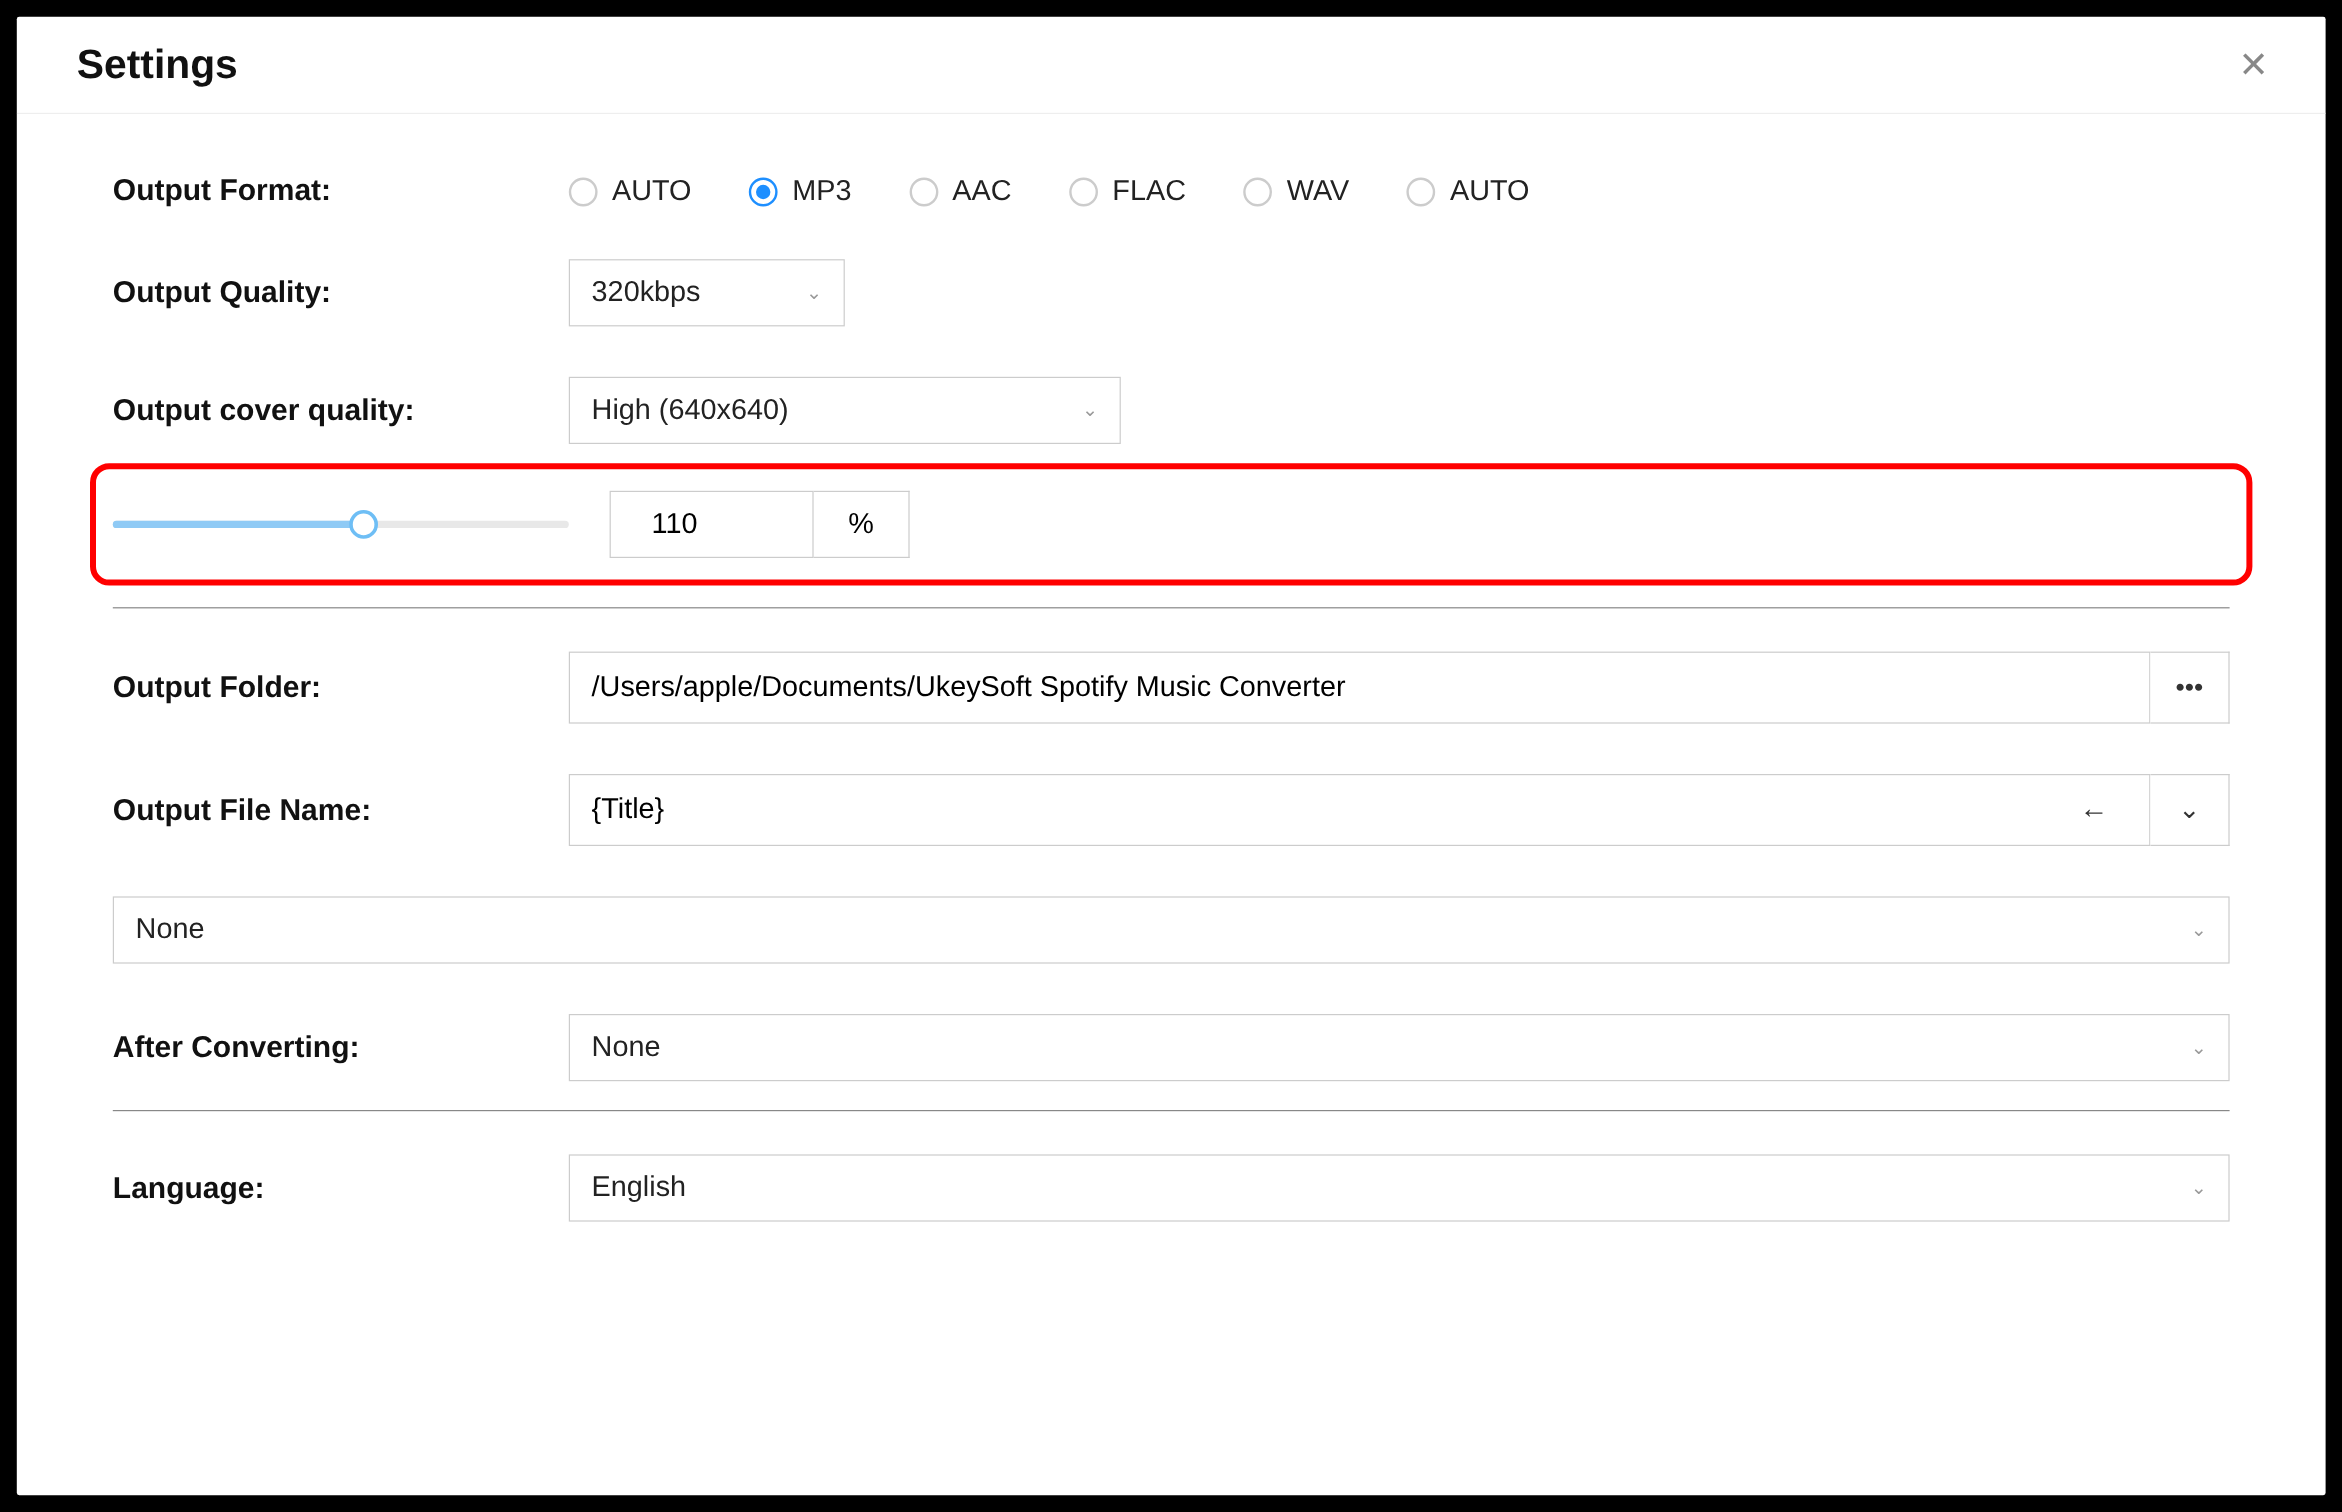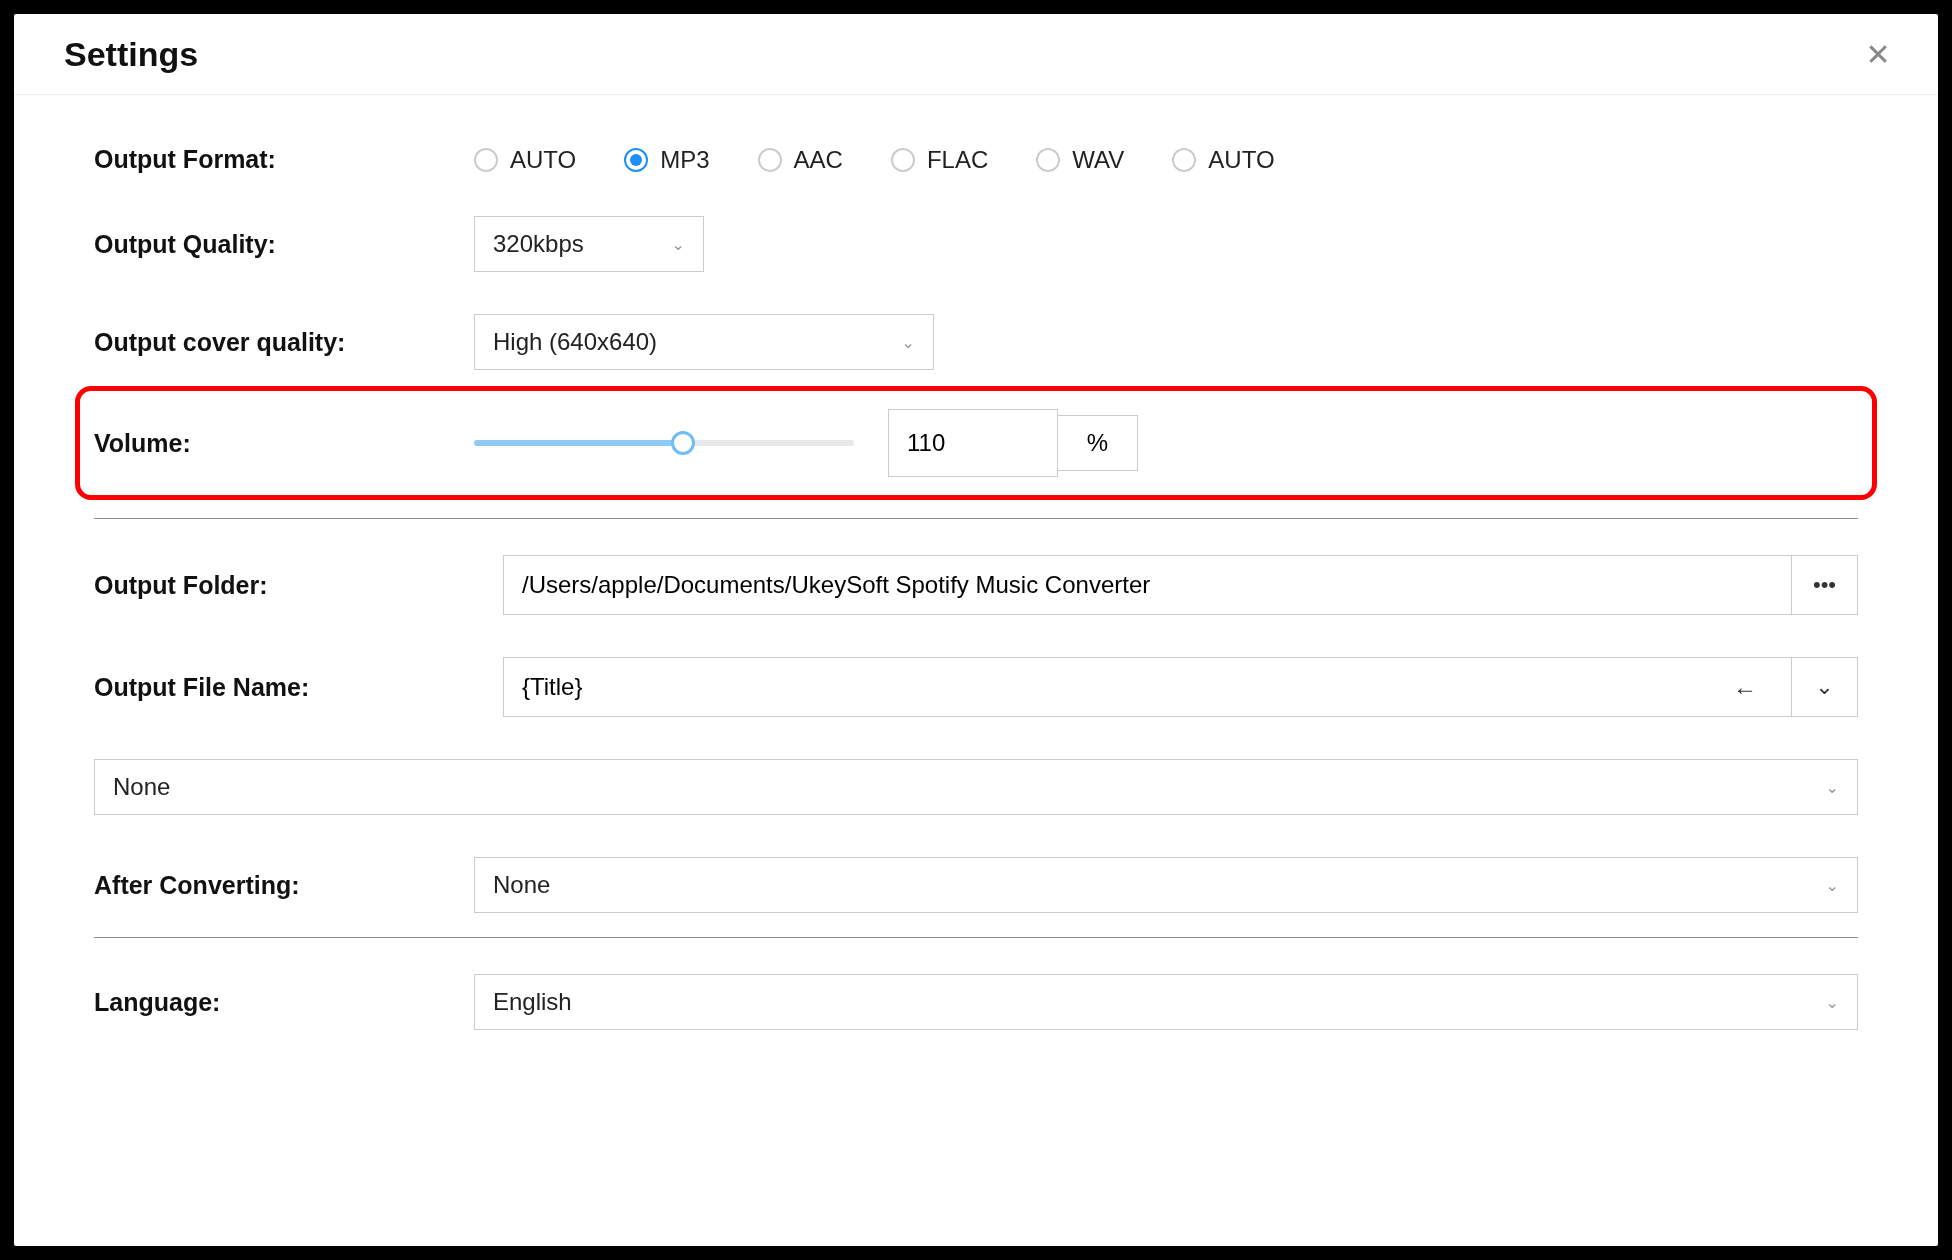--- a/index.html
+++ b/index.html
@@ -153,24 +153,24 @@
   top: 50%;
   transform: translate(-50%, -50%);
   width: 24px;
   height: 24px;
   border-radius: 50%;
   background: #fff;
   border: 3px solid #6ebef5;
 }
 .num-input {
   border: 1px solid #ccc;
-  height: 68px;
+  height: 56px;
   width: 170px;
   font-size: 24px;
-  padding: 0 18px;
+  padding: 0 34px;
   text-align: left;
 }
 .unit-box {
   border: 1px solid #ccc;
   border-left: none;
   height: 56px;
   width: 80px;
   display: flex;
   align-items: center;
   justify-content: center;
@@ -187,21 +187,20 @@
 }
 .text-input {
   border: 1px solid #ccc;
   height: 60px;
   flex: 1;
   font-size: 24px;
   padding: 0 18px;
   display: flex;
   align-items: center;
   background: #fff;
-  margin-left: 29px;
 }
 .side-btn {
   border: 1px solid #ccc;
   border-left: none;
   width: 66px;
   height: 60px;
   display: flex;
   align-items: center;
   justify-content: center;
   cursor: pointer;
@@ -273,21 +272,20 @@
       <div class="label">Output cover quality:</div>
       <div class="controls">
         <div class="select medium">
           <span>High (640x640)</span>
           <span class="chevron">⌄</span>
         </div>
       </div>
     </div>
 
     <div class="row highlight">
-      <div class="label">Volume:</div>
       <div class="controls slider-wrap">
         <div class="slider-track">
           <div class="slider-fill"></div>
           <div class="slider-thumb"></div>
         </div>
         <input class="num-input" value="110" style="">
         <div class="unit-box">%</div>
       </div>
     </div>
 

